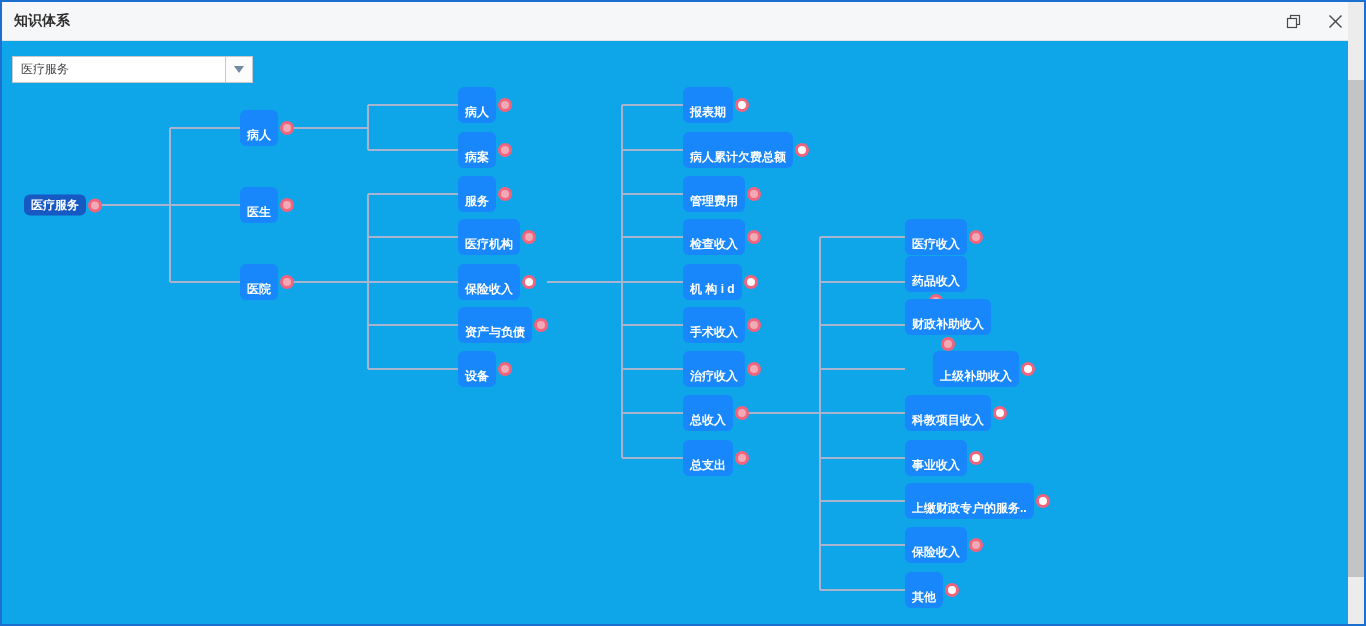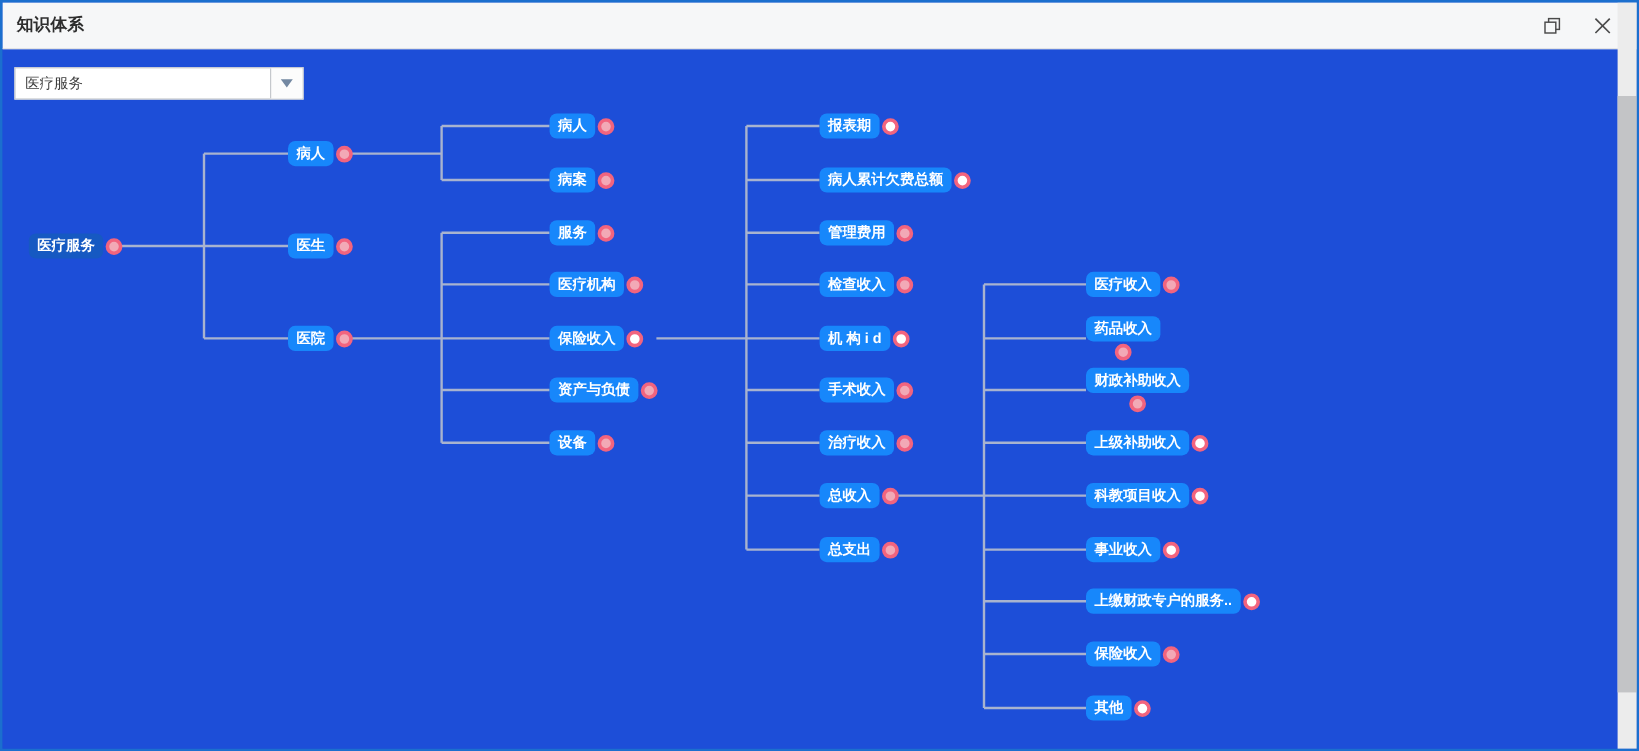--- a/index.html
+++ b/index.html
@@ -1,21 +1,21 @@
 <!DOCTYPE html>
 <html style="--node-bg: #1787FB; --root-bg: #1659C2; --circle-border: #F2647E; --circle-fill: #F2A9B6; --win-border: #1B6FCE;"><head>
 <meta charset="utf-8">
 <style>
   html,body{margin:0;padding:0;}
   body{
     width:1366px;height:626px;overflow:hidden;background:#ffffff;
     font-family:"Liberation Sans","DejaVu Sans",sans-serif;
     position:relative;
   }
-  .window{position:absolute;inset:0;background:#1d4ed8;}
+  .window{position:absolute;inset:0;background:#0ea5e9;}
   .win-border{position:absolute;inset:0;border:2px solid var(--win-border,#1B6FCE);pointer-events:none;z-index:50;}
 
   
   .titlebar{
     position:absolute;left:2px;top:2px;right:2px;height:39px;
     background:#f6f7f8;border-bottom:1px solid #e2e3e5;
     display:flex;align-items:center;padding:0 21px 0 12px;box-sizing:border-box;z-index:5;
   }
   .title{font-size:14px;font-weight:bold;color:#2e2e2e;}
   .titlebar-actions{margin-left:auto;display:flex;align-items:center;gap:26px;}
@@ -30,21 +30,21 @@
   .combo-value{flex:1;padding-left:8px;font-size:12px;color:#3c3c3c;white-space:nowrap;overflow:hidden;}
   .combo-btn{width:27px;align-self:stretch;border-left:1px solid #c5c8cc;display:flex;align-items:center;justify-content:center;background:#fcfcfc;cursor:pointer;border-top:none;border-right:none;border-bottom:none;padding:0;}
   .caret{width:0;height:0;border-left:5.5px solid transparent;border-right:5.5px solid transparent;border-top:7px solid #7388A2;}
 
   
   .tree-lines{position:absolute;left:0;top:0;z-index:1;}
   .tree-nodes{position:absolute;left:0;top:0;width:100%;height:100%;z-index:2;}
   .node-row{position:absolute;display:flex;align-items:center;gap:2px;transform:translateY(-50%);}
   .node-box{
     background:var(--node-bg,#1787FB);color:#fff;font-size:12px;font-weight:bold;
-    padding:4px 7px 4px 7px;border-radius:6px;white-space:nowrap;line-height:13px;cursor:pointer;
+    padding:19px 7px 4px 7px;border-radius:6px;white-space:nowrap;line-height:13px;cursor:pointer;
   }
   .node-row.root .node-box{background:var(--root-bg,#1659C2);padding:4px 7px;}
   .node-circle{
     width:8px;height:8px;border-radius:50%;flex:0 0 auto;cursor:pointer;
     border:3px solid var(--circle-border,#F2647E);
   }
   .node-circle.filled{background:var(--circle-fill,#F2A9B6);}
   .node-circle.hollow{background:#ffffff;}
 
   
@@ -207,21 +207,21 @@
         <span class="node-circle filled"></span>
       </div>
       <div class="node-row" style="left: 905px; top: 282px; flex-direction: column;">
         <span class="node-box">药品收入</span>
         <span class="node-circle filled"></span>
       </div>
       <div class="node-row" style="left: 905px; top: 325px; flex-direction: column;">
         <span class="node-box">财政补助收入</span>
         <span class="node-circle filled"></span>
       </div>
-      <div class="node-row" style="left: 905px; top: 369px; justify-content: center;">
+      <div class="node-row" style="left: 933px; top: 369px; justify-content: center;">
         <span class="node-box">上级补助收入</span>
         <span class="node-circle hollow"></span>
       </div>
       <div class="node-row" style="left: 905px; top: 413px;">
         <span class="node-box">科教项目收入</span>
         <span class="node-circle hollow"></span>
       </div>
       <div class="node-row" style="left: 905px; top: 458px;">
         <span class="node-box">事业收入</span>
         <span class="node-circle hollow"></span>

